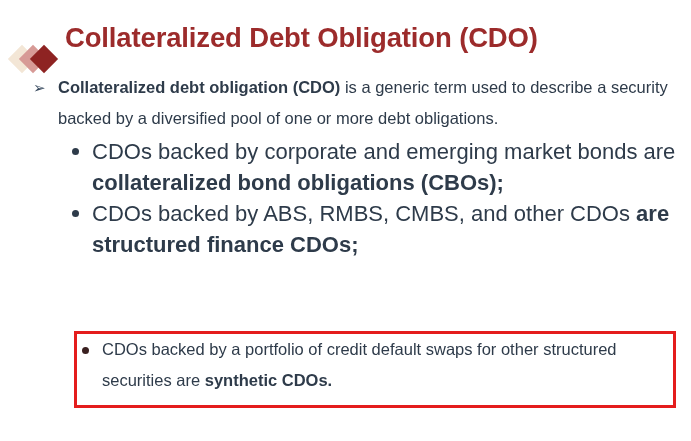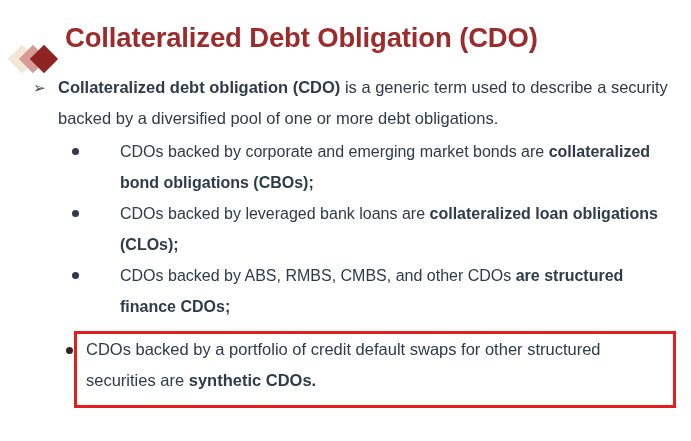--- a/index.html
+++ b/index.html
@@ -82,23 +82,23 @@
     position: absolute;
     left: 33px;
     top: 0px;
     font-size: 15px;
     line-height: 31px;
     color: #35475C;
   }
 
   .lvl2 {
     position: relative;
-    padding-left: 120px;
+    padding-left: 92px;
     padding-right: 12px;
-    font-size: 16px;
+    font-size: 22px;
     color: #2E3B4A;
     line-height: 31px;
   }
   .lvl2 .dot-bullet {
     position: absolute;
     left: 72px;
     top: 0px;
     width: 7px;
     height: 7px;
     margin-top: 12px;
@@ -115,21 +115,21 @@
     position: absolute;
     left: 74px;
     top: 331px;
     width: 602px;
     height: 77px;
     border: 3px solid #E41D1D;
     box-sizing: border-box;
   }
   .hl-item {
     position: absolute;
-    left: 68px;
+    left: 84px;
     top: 334px;
     width: 606px;
     font-size: 16.5px;
     color: #2E3B4A;
     line-height: 31px;
     padding-left: 18px;
     padding-right: 6px;
     box-sizing: border-box;
   }
   .hl-item .dot-bullet {
@@ -163,23 +163,20 @@
     <div class="lvl1">
       <span class="arrow-bullet">➢</span><span class="b">Collateralized debt obligation (CDO)</span><span> is a generic term used to describe a security backed by a diversified pool of one or more debt obligations.</span>
     </div>
 
     <div class="sp-1"></div>
 
     <div class="lvl2">
       <span class="dot-bullet"></span><span>CDOs backed by corporate and emerging market bonds are </span><span class="b">collateralized bond obligations (CBOs);</span>
     </div>
 
-    <div class="lvl2">
-      <span class="dot-bullet"></span><span>CDOs backed by leveraged bank loans are </span><span class="b">collateralized loan obligations (CLOs);</span>
-    </div>
 
     <div class="lvl2">
       <span class="dot-bullet"></span><span>CDOs backed by ABS, RMBS, CMBS, and other CDOs </span><span class="b">are structured finance CDOs;</span>
     </div>
 
   </div>
 
   <div class="highlight-wrap"></div>
 
   <div class="hl-item">

